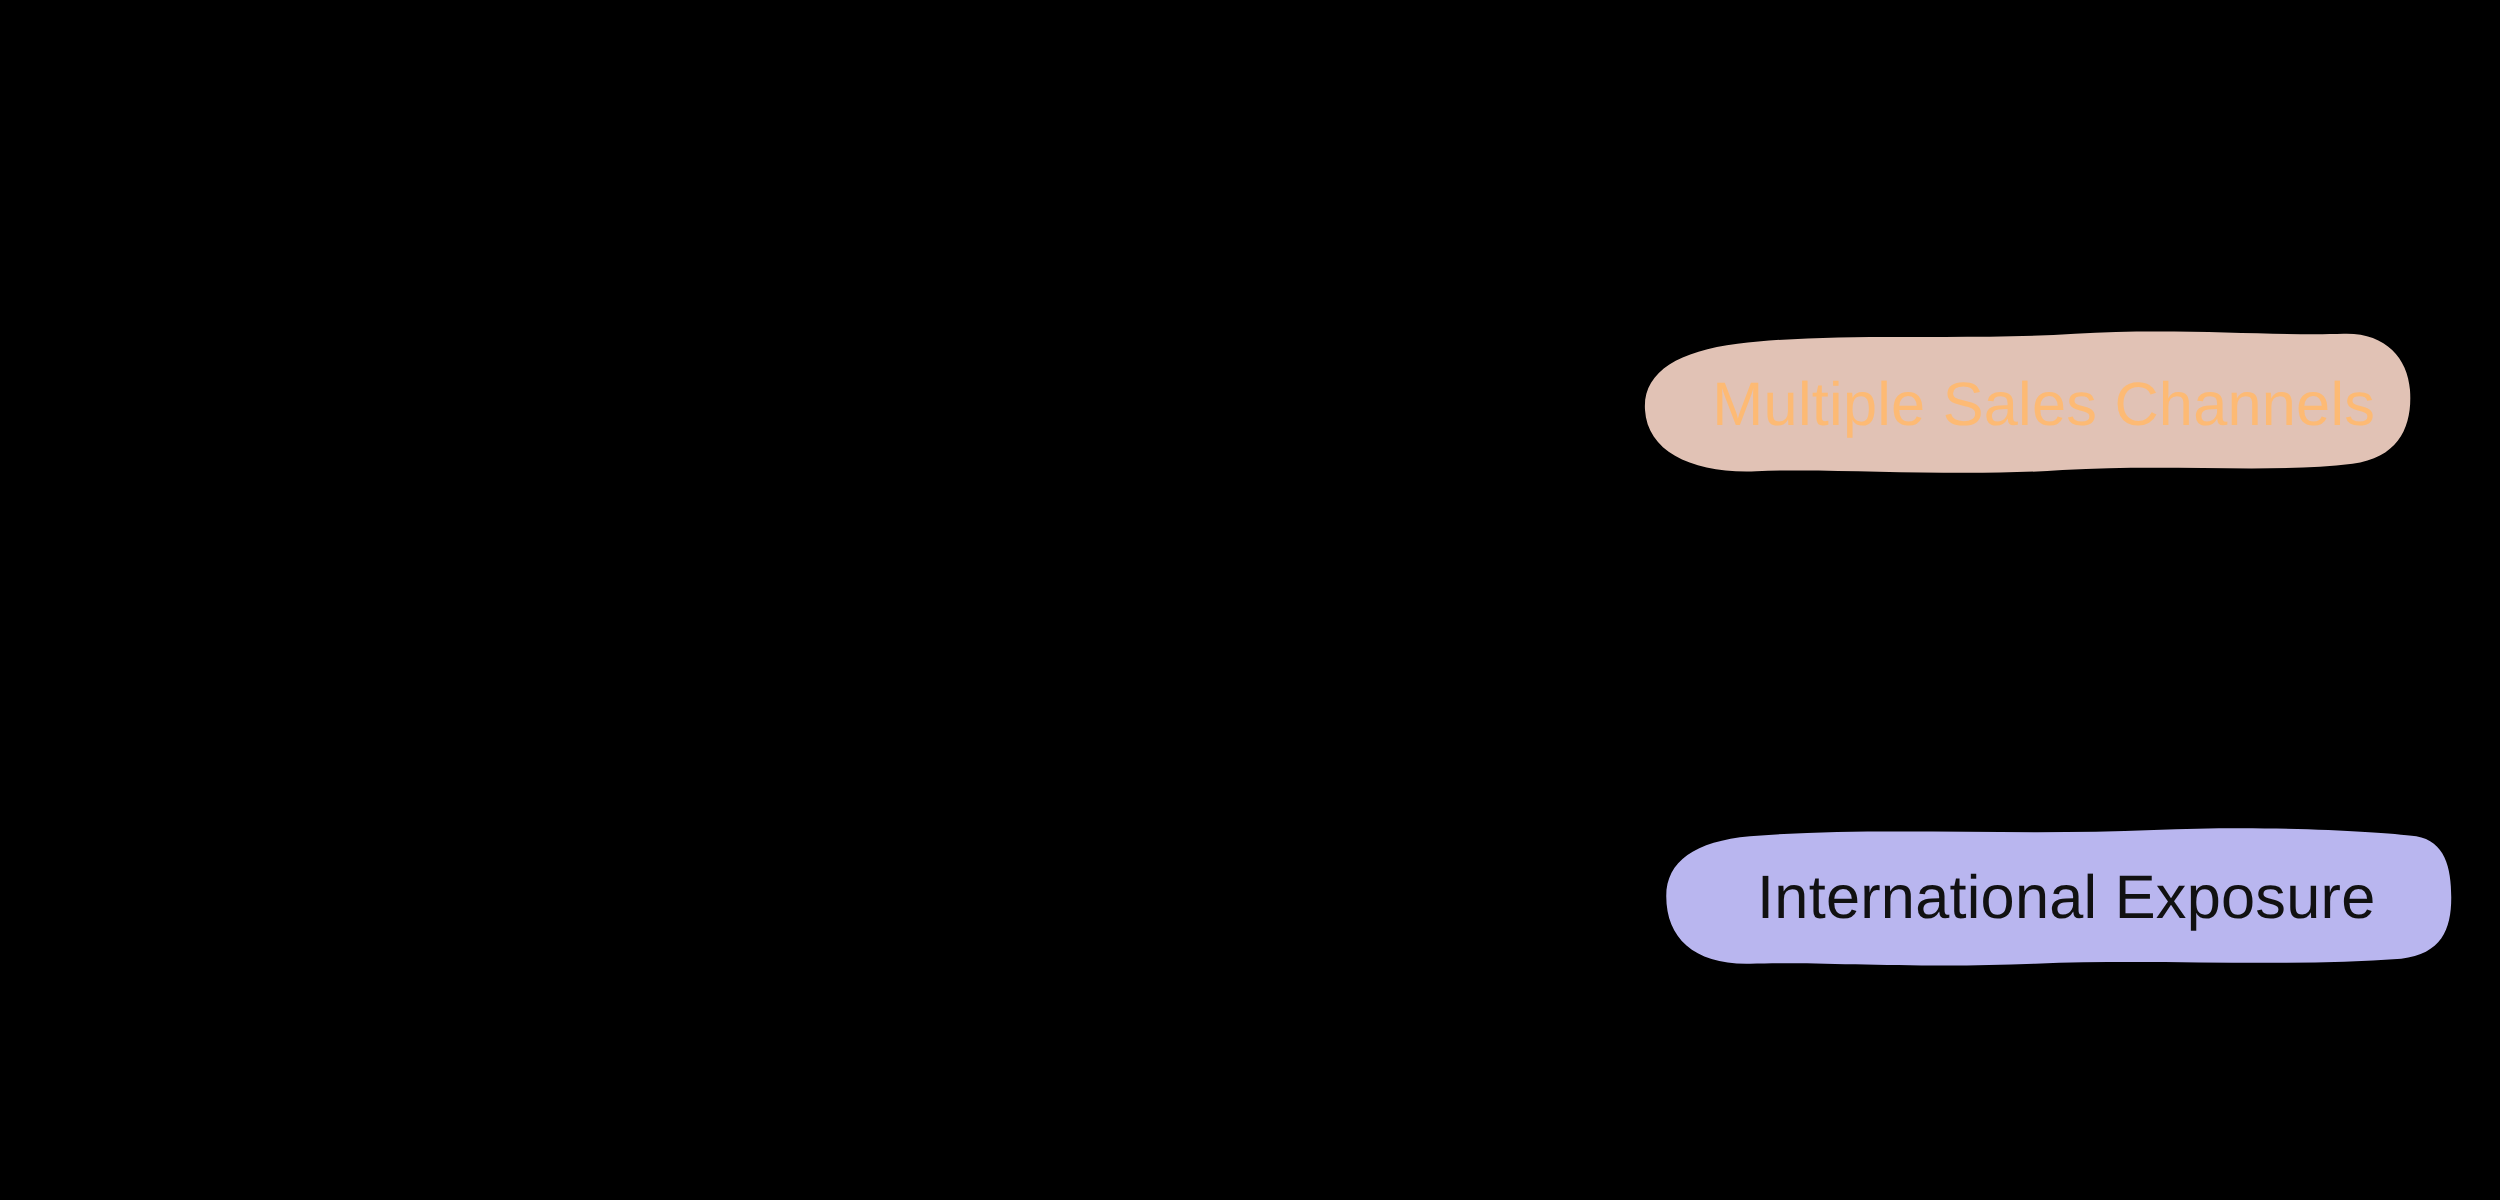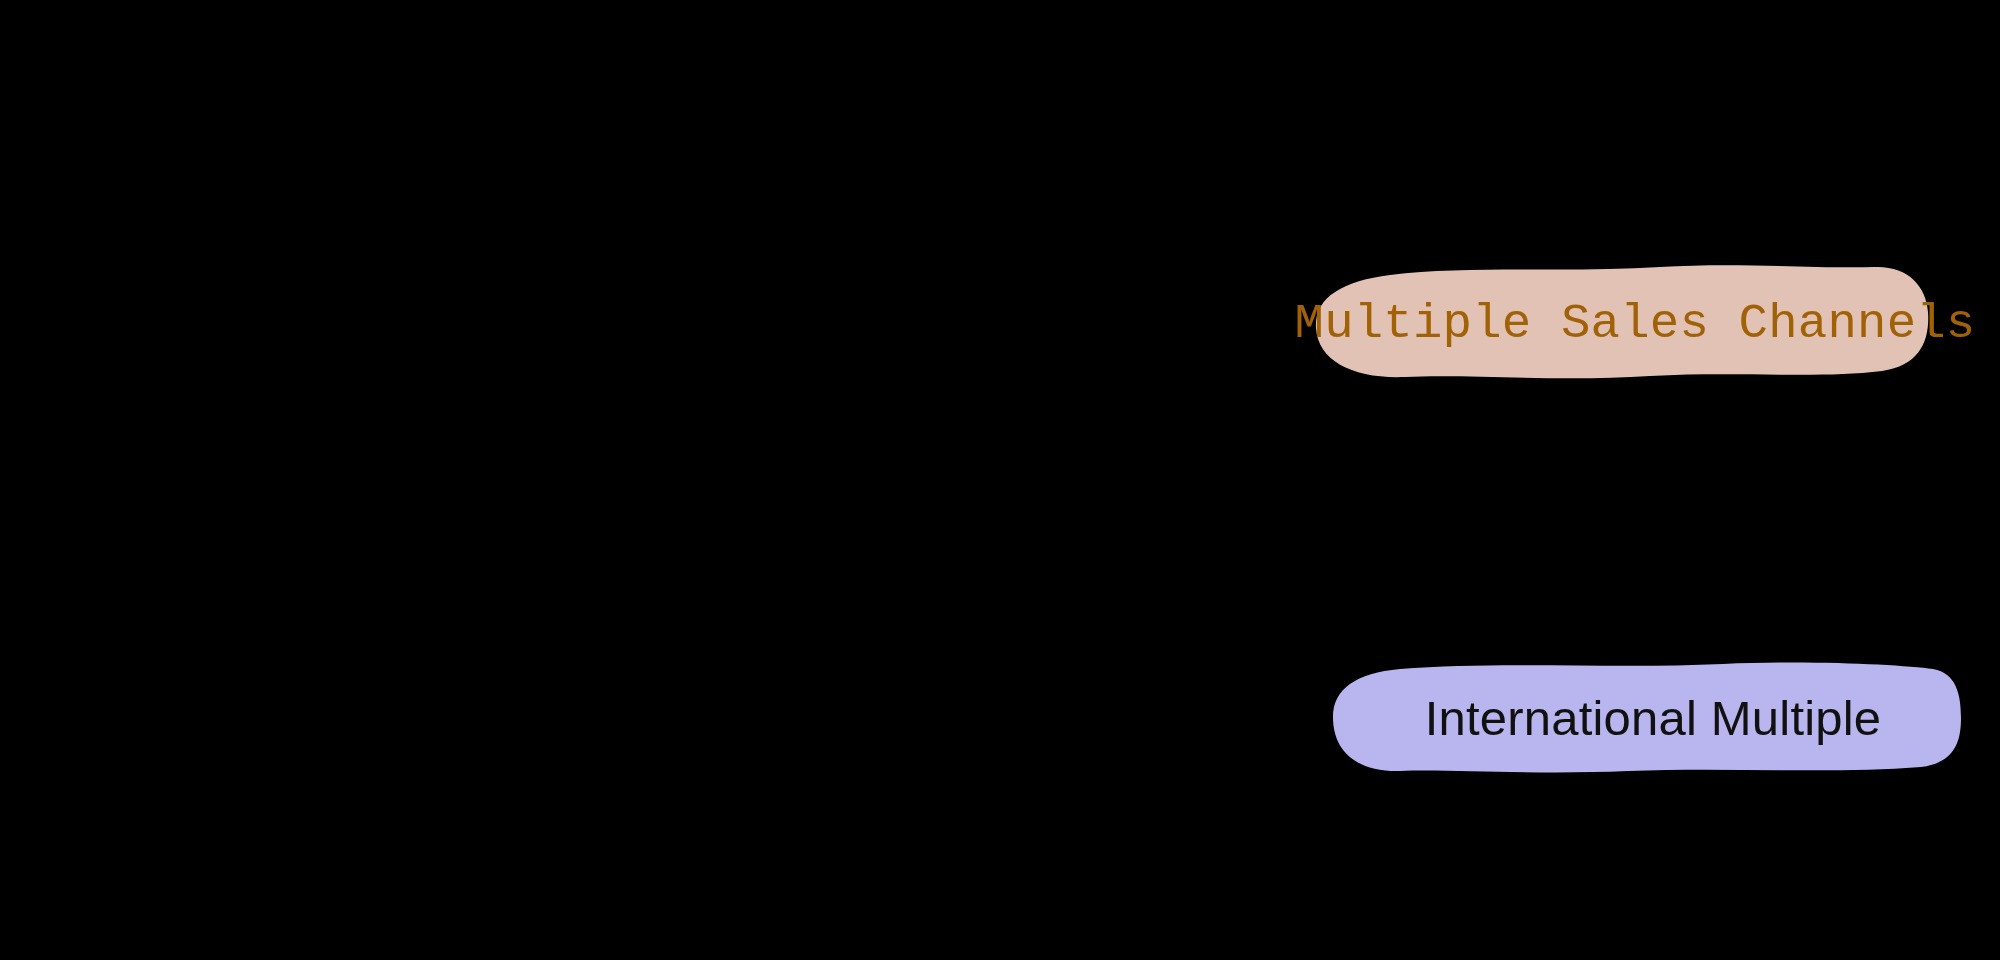--- a/index.html
+++ b/index.html
@@ -51,24 +51,24 @@
 </style>
 </head>
 <body>
 
 <div class="stage" style="background-color: rgb(0, 0, 0);">
 
   <div class="pill pill-sales">
     <svg viewBox="0 0 622 128" preserveAspectRatio="none">
       <path d="M 80,15 C 160,5 260,13 350,7 C 430,2 510,9 565,7 C 598,6 616,26 618,52 C 620,80 610,106 572,111 C 505,119 430,111 340,116 C 250,122 160,114 95,117 C 45,119 8,102 6,68 C 4,38 32,21 80,15 Z" fill="#E1C2B5"></path>
     </svg>
-    <span class="pill-label" style="color: #a16207; font-family: Liberation Mono, monospace;">Multiple Sales Channels</span>
+    <span class="pill-label" style="color: #fdba74;">Multiple Sales Channels</span>
   </div>
 
 
   <div class="pill pill-exposure">
     <svg viewBox="0 0 636 120" preserveAspectRatio="none">
       <path d="M 72,11 C 170,3 285,11 395,6 C 485,2 575,7 605,11 C 628,15 633,36 633,60 C 633,86 625,105 593,109 C 500,116 400,109 300,113 C 205,117 122,111 72,113 C 28,114 5,93 5,59 C 5,31 28,15 72,11 Z" fill="#B9B6EF"></path>
     </svg>
-    <span class="pill-label" style="color: rgb(17, 17, 17);">International Multiple</span>
+    <span class="pill-label" style="color: rgb(17, 17, 17);">International Exposure</span>
   </div>
 
 </div>
 
 </body></html>

